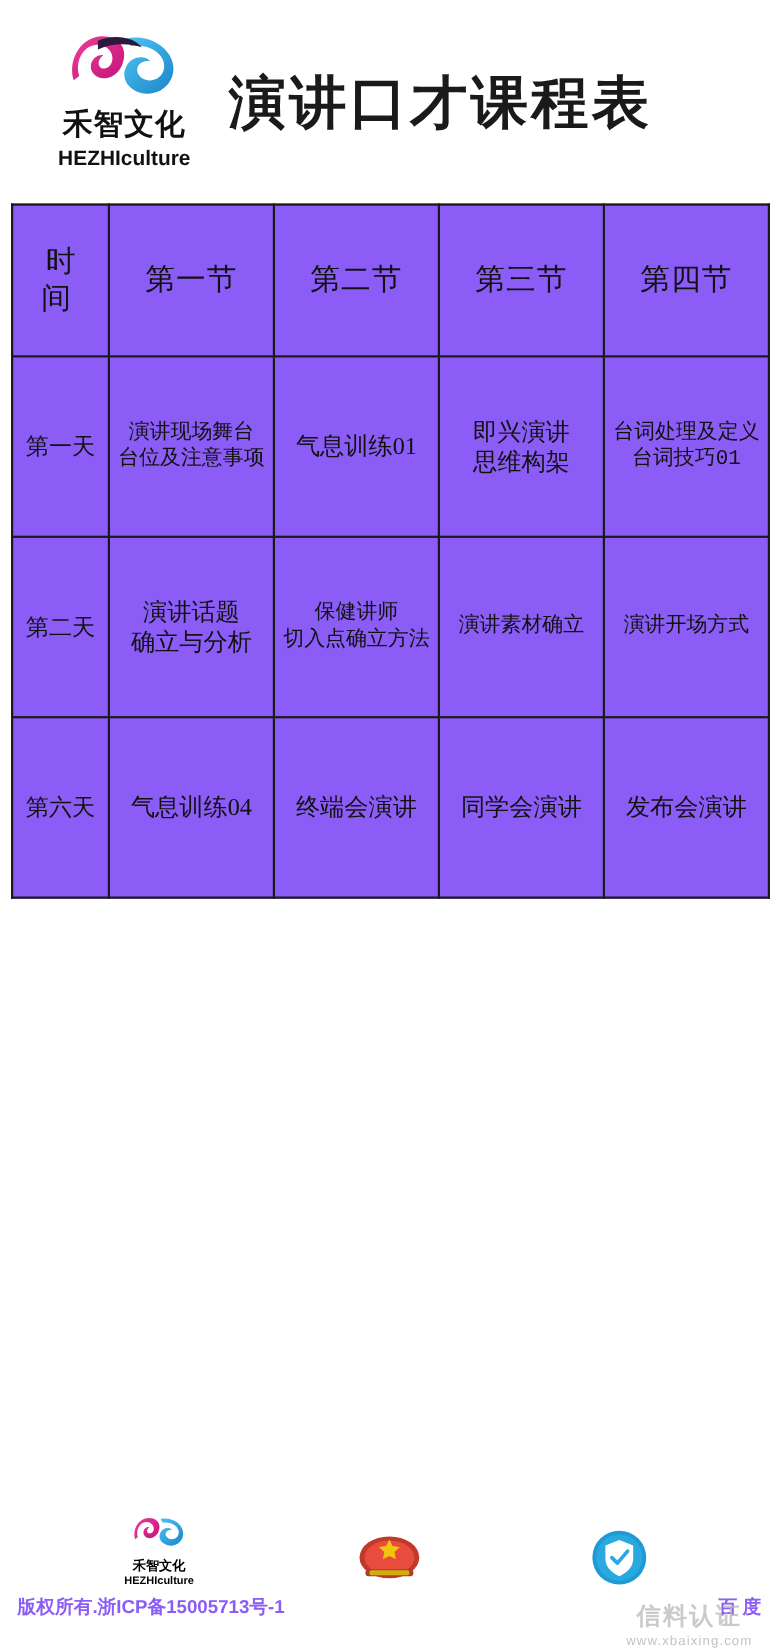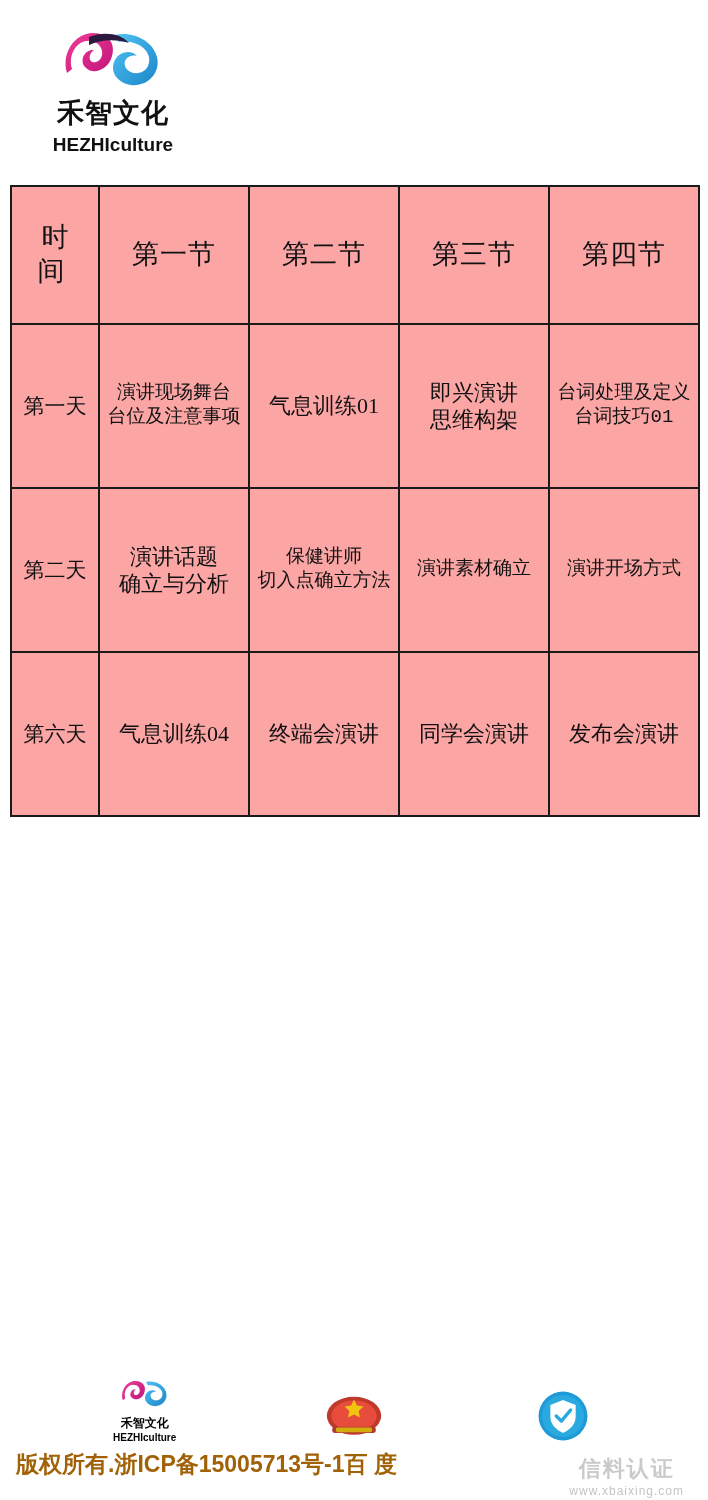--- a/index.html
+++ b/index.html
@@ -66,21 +66,21 @@
   }
 
   
   .table-wrap {
     margin: 0 10px;
   }
   table.schedule {
     width: 688px;
     border-collapse: collapse;
     table-layout: fixed;
-    background: #fca5a5;
+    background: #8b5cf6;
   }
   table.schedule td, table.schedule th {
     border: 2px solid #1a1a1a;
     text-align: center;
     vertical-align: middle;
     font-family: "Liberation Serif", "DejaVu Serif", serif;
     color: #111;
     padding: 2px 3px;
     line-height: 1.25;
   }
@@ -153,25 +153,25 @@
   }
   .badge {
     width: 140px;
     display: flex;
     justify-content: center;
     align-items: flex-end;
   }
   .footer-text {
     display: flex;
     align-items: center;
-    justify-content: flex-start;
-    font-family: "Liberation Sans", sans-serif;
-    font-size: 23px;
-    font-weight: bold;
-    color: #a16207;
+    justify-content: space-between;
+    font-family: "Liberation Sans", sans-serif;
+    font-size: 17px;
+    font-weight: bold;
+    color: #8b5cf6;
     padding: 6px 16px 0 16px;
   }
   .footer-text span { white-space: nowrap; }
   .watermark {
     position: absolute;
     right: 24px;
     bottom: 2px;
     text-align: center;
     color: #b9b9b9;
     font-family: Liberation Sans, sans-serif;
@@ -206,20 +206,21 @@
           </linearGradient>
         </defs>
         <path d="M8 44 C2 24, 16 4, 34 4 C50 4, 58 16, 52 30 C47 42, 33 46, 26 38 C20 31, 26 20, 35 21 C28 26, 30 35, 37 33 C45 31, 46 18, 36 13 C22 7, 8 22, 13 40 Z" fill="url(#gpink)"></path>
         <path d="M56 6 C74 2, 94 12, 98 28 C102 44, 88 58, 72 56 C58 54, 50 42, 56 31 C60 23, 72 20, 78 27 C71 25, 64 30, 66 37 C69 46, 84 47, 89 37 C95 24, 80 10, 60 13 Z" fill="url(#gblue)"></path>
         <path d="M30 8 C44 2, 62 4, 70 14 C58 10, 42 10, 30 16 Z" fill="#2b1a3d"></path>
       </svg>
     </div>
     <div class="logo-cn">禾智文化</div>
     <div class="logo-en">HEZHIculture</div>
   </div>
+  <div class="title">演讲口才课程表</div>
 </div>
 
 <div class="table-wrap">
   <table class="schedule">
     <colgroup>
       <col class="c0">
         <col class="c1">
         <col class="c2">
         <col class="c3">
         <col class="c4">

